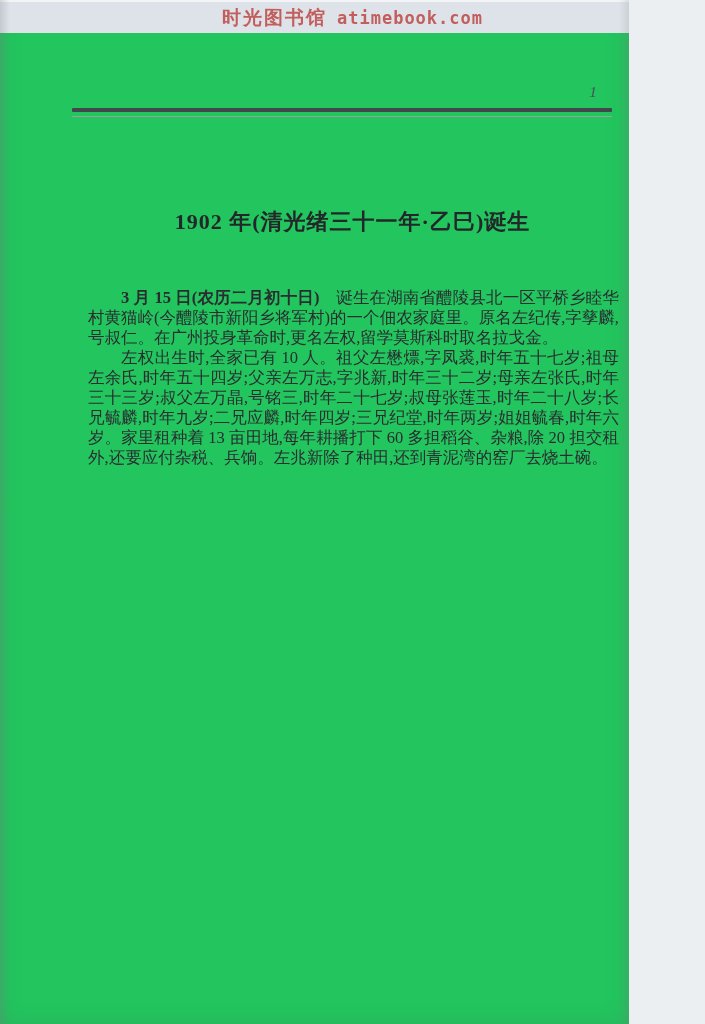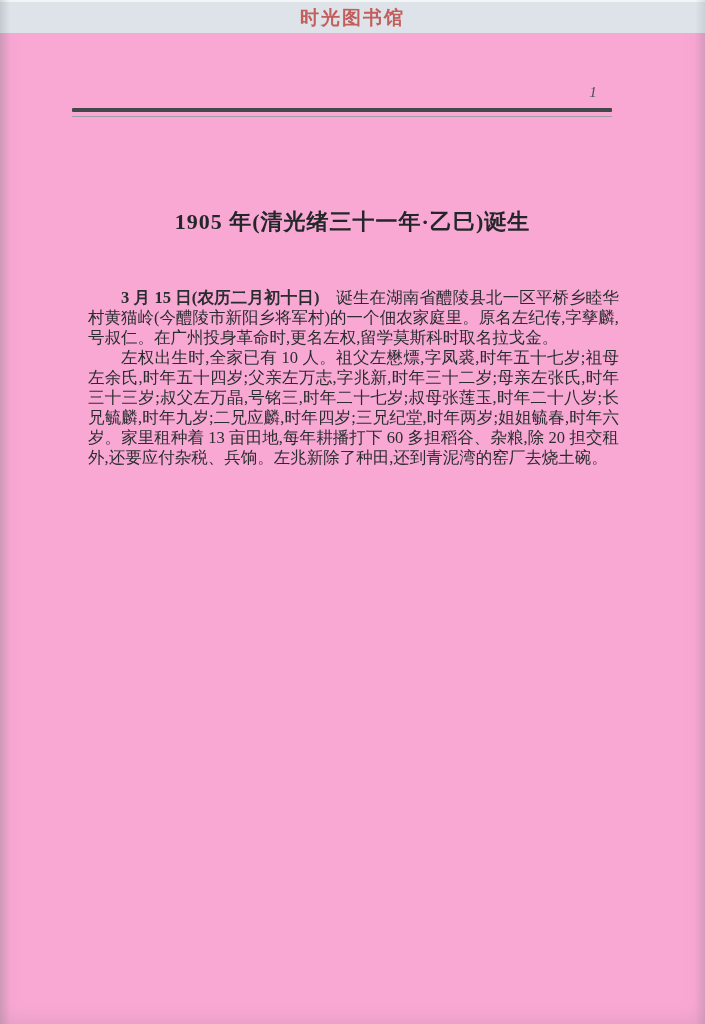--- a/index.html
+++ b/index.html
@@ -2,22 +2,22 @@
 <html><head>
 <meta charset="utf-8">
 <style>
   html,body{margin:0;padding:0;}
   body{
     width:705px;height:1024px;
     background:#eceff1;
     font-family:"Liberation Serif","DejaVu Serif",serif;
   }
   .scan-page{
-    position:relative;width:705px;height:1024px;overflow:hidden;
-    background:#f9a8d4;
+    position:relative;width:629px;height:1024px;overflow:hidden;
+    background:#22c55e;
     box-shadow:inset 0 0 22px rgba(90,95,100,0.18);
   }
   .edge{position:absolute;top:0;bottom:0;width:10px;pointer-events:none;}
   .edge.left{left:0;background:linear-gradient(to right,rgba(120,125,130,0.25),rgba(120,125,130,0));}
   .edge.right{right:0;background:linear-gradient(to left,rgba(120,125,130,0.18),rgba(120,125,130,0));}
   .banner{
     position:absolute;top:0;left:0;width:705px;height:31px;
     display:flex;align-items:center;justify-content:center;gap:10px;
     border-top:2px solid #f2f4f5;
   }
@@ -54,28 +54,29 @@
   .body-text p{margin:0;text-indent:2em;}
   .body-text .lead{font-weight:bold;}
 </style>
 </head>
 <body>
 
 <div class="scan-page">
 
   <div class="banner" style="background: rgb(221, 227, 232); color: rgb(194, 94, 92);">
     <span class="site-name">时光图书馆</span>
+    <span class="site-url">atimebook.com</span>
   </div>
 
   <div class="page-number">1</div>
 
   <div class="rule-thick"></div>
   <div class="rule-thin"></div>
 
-  <h1 class="chapter-title">1905 年(清光绪三十一年·乙巳)诞生</h1>
+  <h1 class="chapter-title">1902 年(清光绪三十一年·乙巳)诞生</h1>
 
   <div class="body-text">
       <p><span class="lead">3 月 15 日(农历二月初十日)</span><span>　诞生在湖南省醴陵县北一区平桥乡睦华村黄猫岭(今醴陵市新阳乡将军村)的一个佃农家庭里。原名左纪传,字孳麟,号叔仁。在广州投身革命时,更名左权,留学莫斯科时取名拉戈金。</span></p>
       <p><span>左权出生时,全家已有 10 人。祖父左懋熛,字凤裘,时年五十七岁;祖母左余氏,时年五十四岁;父亲左万志,字兆新,时年三十二岁;母亲左张氏,时年三十三岁;叔父左万晶,号铭三,时年二十七岁;叔母张莲玉,时年二十八岁;长兄毓麟,时年九岁;二兄应麟,时年四岁;三兄纪堂,时年两岁;姐姐毓春,时年六岁。家里租种着 13 亩田地,每年耕播打下 60 多担稻谷、杂粮,除 20 担交租外,还要应付杂税、兵饷。左兆新除了种田,还到青泥湾的窑厂去烧土碗。</span></p>
     </div>
 
   <div class="edge left"></div>
   <div class="edge right"></div>
 </div>
 

